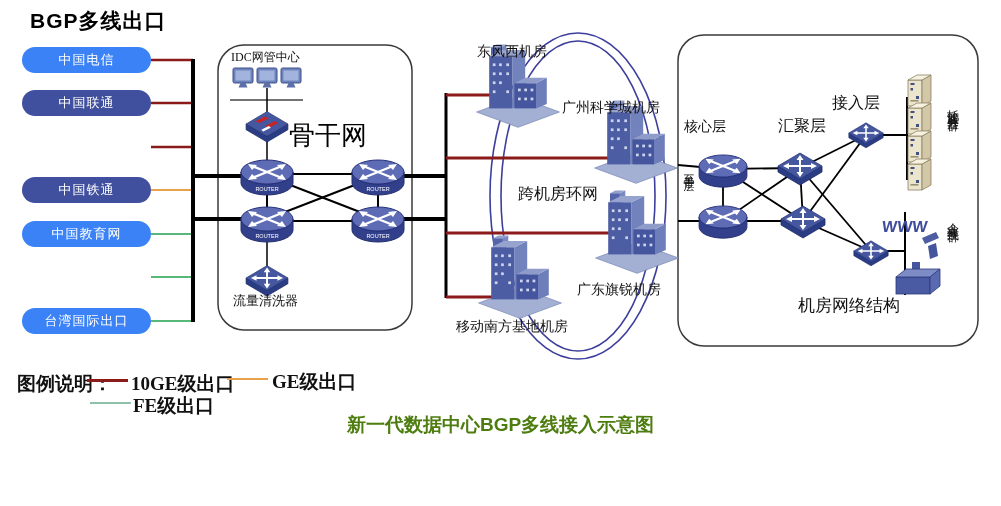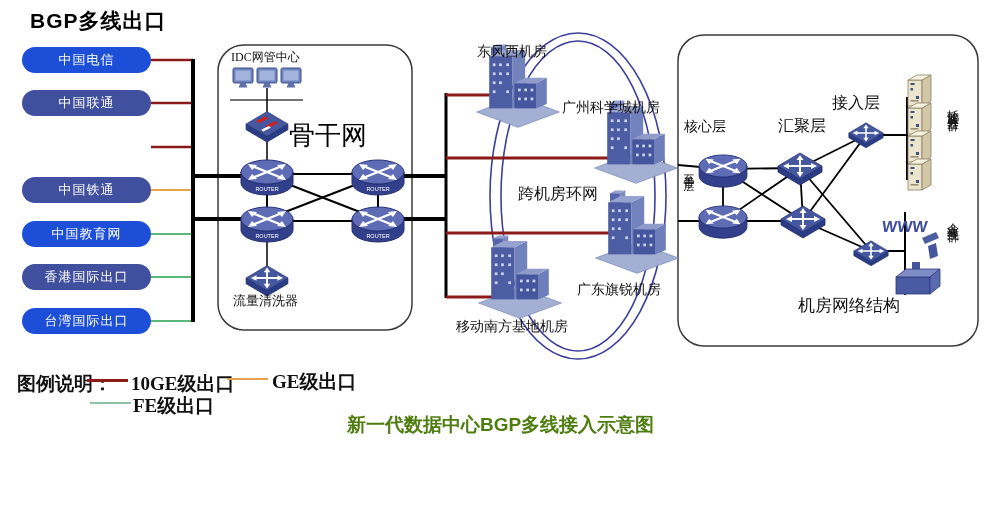--- a/index.html
+++ b/index.html
@@ -10,21 +10,21 @@
          font-family:"Liberation Serif",serif;}
   .vlabel{position:absolute;writing-mode:vertical-rl;text-orientation:upright;
           color:#111;font-family:"Liberation Serif",serif;letter-spacing:2px;}
   #title{position:absolute;left:30px;top:7px;font-size:21px;font-weight:bold;
          color:#000;letter-spacing:1px;font-family:"Liberation Sans",sans-serif;}
   #caption{position:absolute;left:0;right:0;top:412px;text-align:center;
            font-size:19px;font-weight:600;color:#4d7c0f;font-family:"Liberation Sans",sans-serif;}
   .pill{position:absolute;left:22px;width:129px;height:26px;border-radius:13px;
         display:flex;align-items:center;justify-content:center;
         color:#fff;font-size:13px;font-family:"Liberation Serif",serif;letter-spacing:1px;}
-  .pill.light{background:#1d4ed8;}
+  .pill.light{background:#3b82f6;}
   .pill.dark{background:#40509e;}
   .seg{position:absolute;}
   .seg-10ge{background:#8b1a1a;height:3px;width:41px;}
   .seg-ge{background:#e8a24b;height:2px;width:41px;}
   .seg-fe{background:#8fc0a8;height:2px;width:41px;}
   .legend-text{position:absolute;font-size:19px;font-weight:600;color:#111;
                font-family:"Liberation Serif",serif;white-space:nowrap;}
 </style>
 </head>
 <body>
@@ -226,23 +226,20 @@
     </div>
 <div class="pill dark" style="top:90px">
       <span>中国联通</span>
     </div>
 <div class="pill dark" style="top:177px">
       <span>中国铁通</span>
     </div>
 <div class="pill light" style="top:221px">
       <span>中国教育网</span>
     </div>
-<div class="pill dark" style="top:264px">
-      <span>香港国际出口</span>
-    </div>
 <div class="pill light" style="top:308px">
       <span>台湾国际出口</span>
     </div>
 
 <div class="label" style="left:231px;top:49px;font-size:12px;">IDC网管中心</div>
 <div class="label" style="left:289px;top:118px;font-size:26px;color:#000;">骨干网</div>
 <div class="label" style="left:233px;top:292px;font-size:13px;">流量清洗器</div>
 
 <div class="label" style="left:477px;top:43px;font-size:14px;">东风西机房</div>
 <div class="label" style="left:562px;top:99px;font-size:14px;">广州科学城机房</div>

